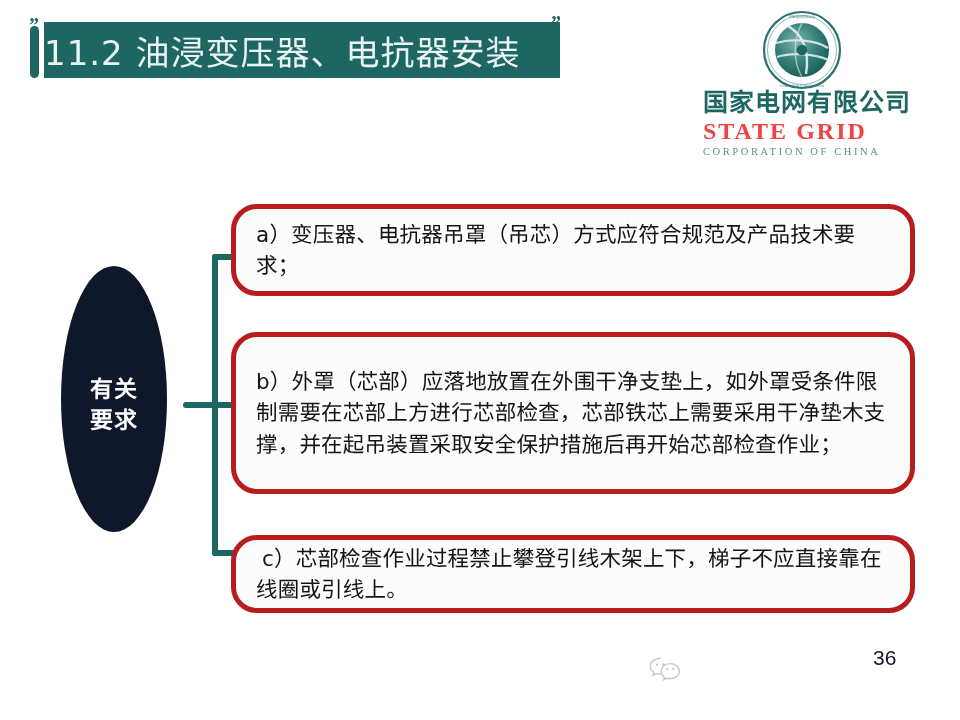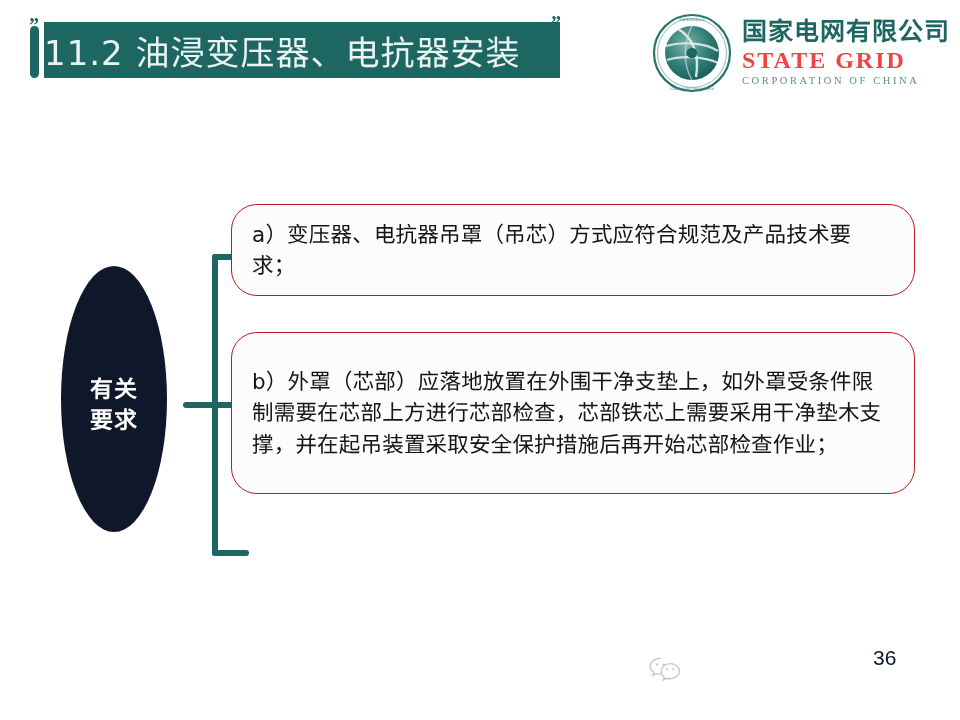--- a/index.html
+++ b/index.html
@@ -61,20 +61,21 @@
 
   
   .logo-wrap {
     position: absolute;
     left: 652px;
     top: 10px;
     width: 300px;
     height: 86px;
     display: flex;
     align-items: center;
+    flex-direction: column;
   }
   .logo-emblem {
     width: 80px;
     height: 80px;
     flex: 0 0 80px;
     position: relative;
   }
   .logo-words {
     margin-left: 10px;
     display: flex;
@@ -151,21 +152,21 @@
     height: 340px;
     pointer-events: none;
   }
 
   
   .content-box {
     position: absolute;
     left: 231px;
     width: 684px;
     box-sizing: border-box;
-    border: 1px solid #b91c1c;
+    border: 5px solid #b91c1c;
     border-radius: 26px;
     background: #fbfcfb;
     padding: 14px 22px 14px 20px;
     display: flex;
     align-items: flex-start;
   }
   .content-box.a { top: 204px; height: 92px; align-items: center; }
   .content-box.b { top: 332px; height: 162px; align-items: center; }
   .content-box.c { top: 535px; height: 78px; align-items: center; }
 
@@ -275,20 +276,23 @@
   </div>
 
   <div class="content-box a">
     <div class="box-text">a）变压器、电抗器吊罩（吊芯）方式应符合规范及产品技术要求；</div>
   </div>
 
   <div class="content-box b">
     <div class="box-text">b）外罩（芯部）应落地放置在外围干净支垫上，如外罩受条件限制需要在芯部上方进行芯部检查，芯部铁芯上需要采用干净垫木支撑，并在起吊装置采取安全保护措施后再开始芯部检查作业；</div>
   </div>
 
+  <div class="content-box c">
+    <div class="box-text">c）芯部检查作业过程禁止攀登引线木架上下，梯子不应直接靠在线圈或引线上。</div>
+  </div>
 
   <div class="page-number">36</div>
 
   <div class="watermark">
     <div class="wm-icon">
       <svg viewBox="0 0 34 28" width="34" height="28" aria-hidden="true">
         <g fill="none" stroke="#7a7a7a" stroke-width="1.4">
           <path d="M12.5 3.2 C6.6 3.2 2.2 7 2.2 11.3 c0 2.4 1.4 4.6 3.6 6.1 l-0.9 3 3.3-1.7 c1.3 0.4 2.8 0.6 4.3 0.6"></path>
           <path d="M22 8.6 c5.2 0 9.4 3.4 9.4 7.6 c0 4.2-4.2 7.6-9.4 7.6 c-1.3 0-2.5-0.2-3.6-0.5 l-3 1.5 0.8-2.6 c-2-1.4-3.2-3.4-3.2-5.6 c0-4.2 4.2-8 9-8 Z"></path>
         </g>

